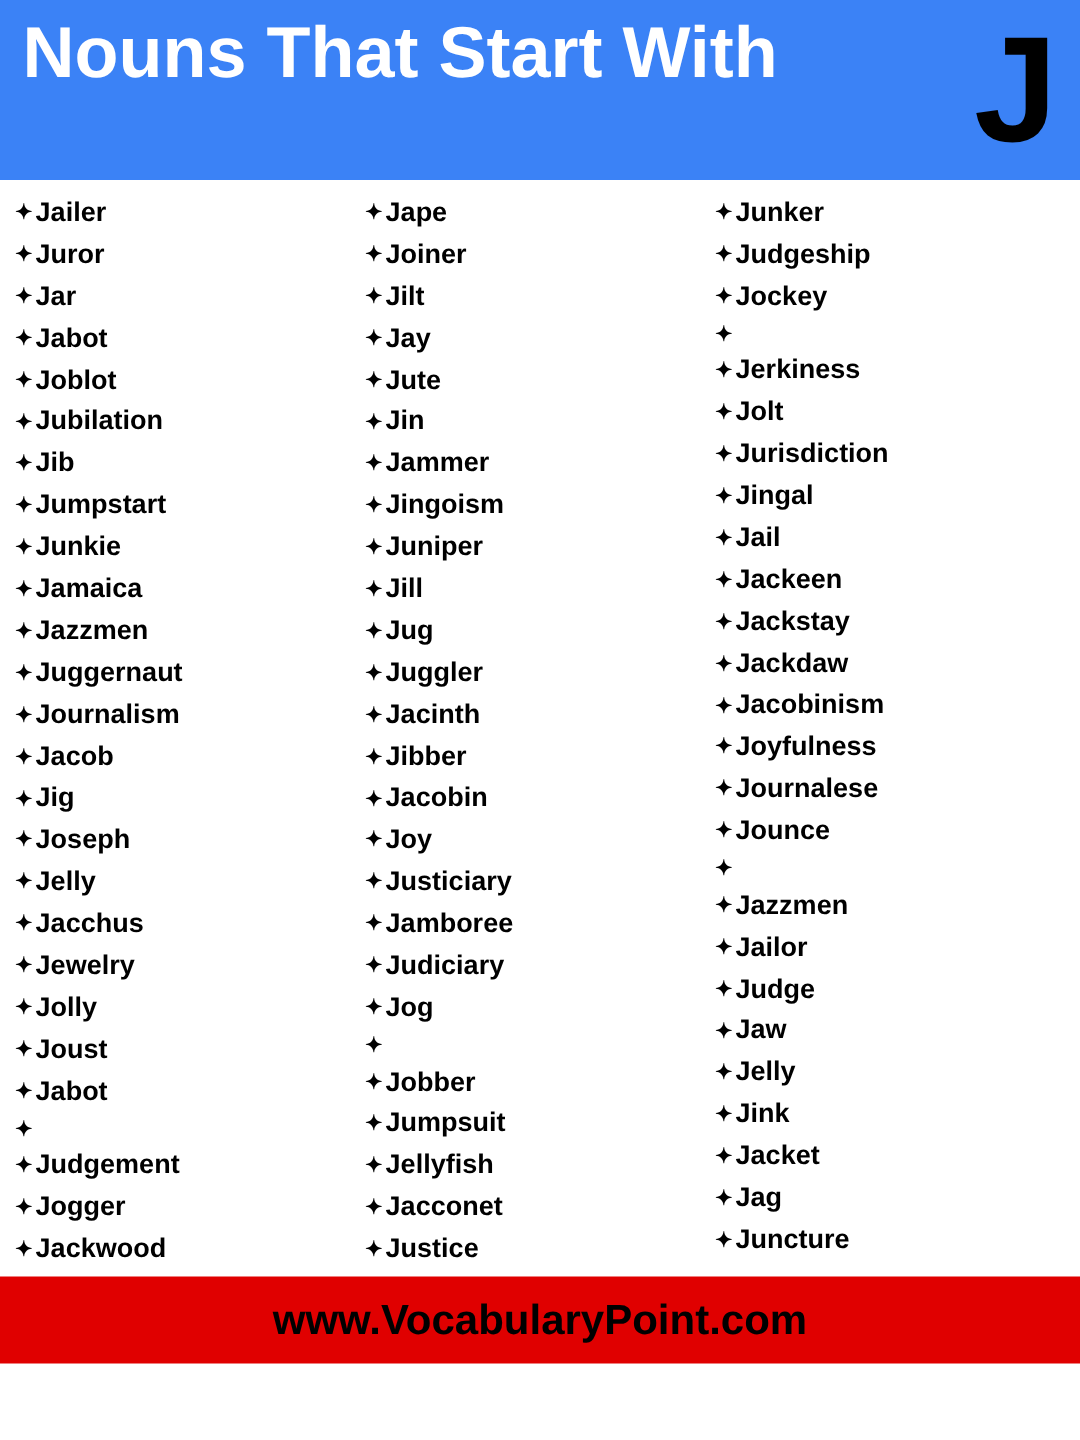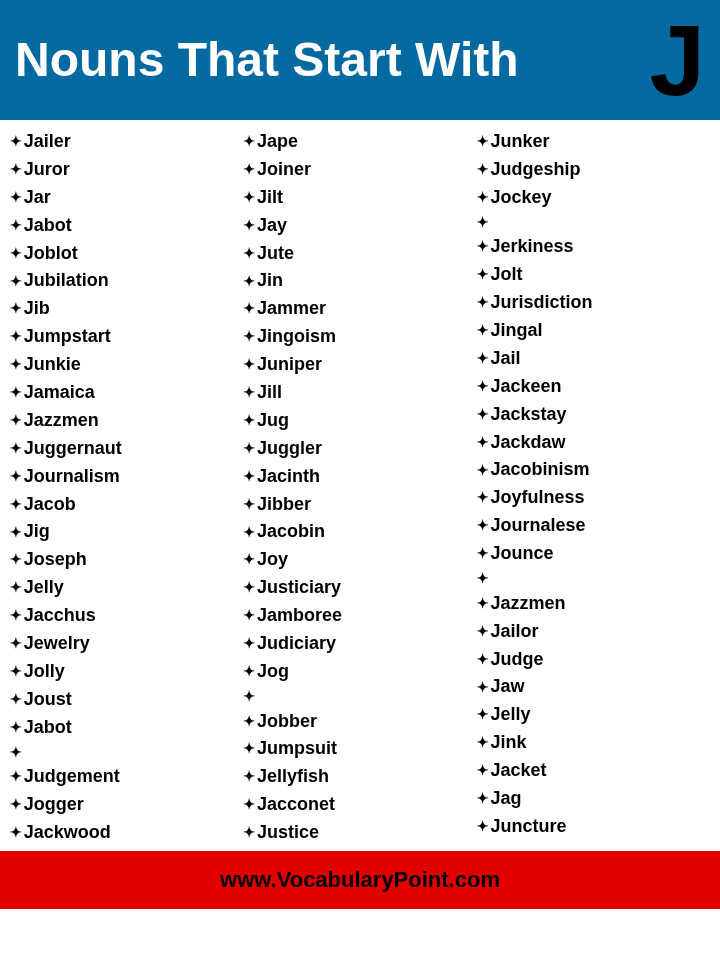--- a/index.html
+++ b/index.html
@@ -4,24 +4,24 @@
   <style>
     * { margin: 0; padding: 0; box-sizing: border-box; }
     body {
       width: 720px;
       height: 960px;
       font-family: Arial, sans-serif;
       background: #fff;
       overflow: hidden;
     }
     #header {
-      background: #0369a1;
+      background: #3b82f6;
       padding: 10px 15px 10px 15px;
       display: flex;
-      align-items: center;
+      align-items: flex-start;
       justify-content: space-between;
       min-height: 110px;
     }
     #header-title {
       color: #fff;
       font-size: 48px;
       font-weight: bold;
       line-height: 1.1;
     }
     #header-letter {
@@ -60,21 +60,21 @@
       background: #e00000;
       text-align: center;
       padding: 10px 0;
       min-height: 58px;
       display: flex;
       align-items: center;
       justify-content: center;
     }
     #footer-text {
       color: #000;
-      font-size: 22px;
+      font-size: 28px;
       font-weight: 900;
       font-family: Arial Black, Arial, sans-serif;
     }
   </style>
 </head>
 <body>
 
 <div id="header">
   <span id="header-title">Nouns That Start With</span>
   <span id="header-letter">J</span>

